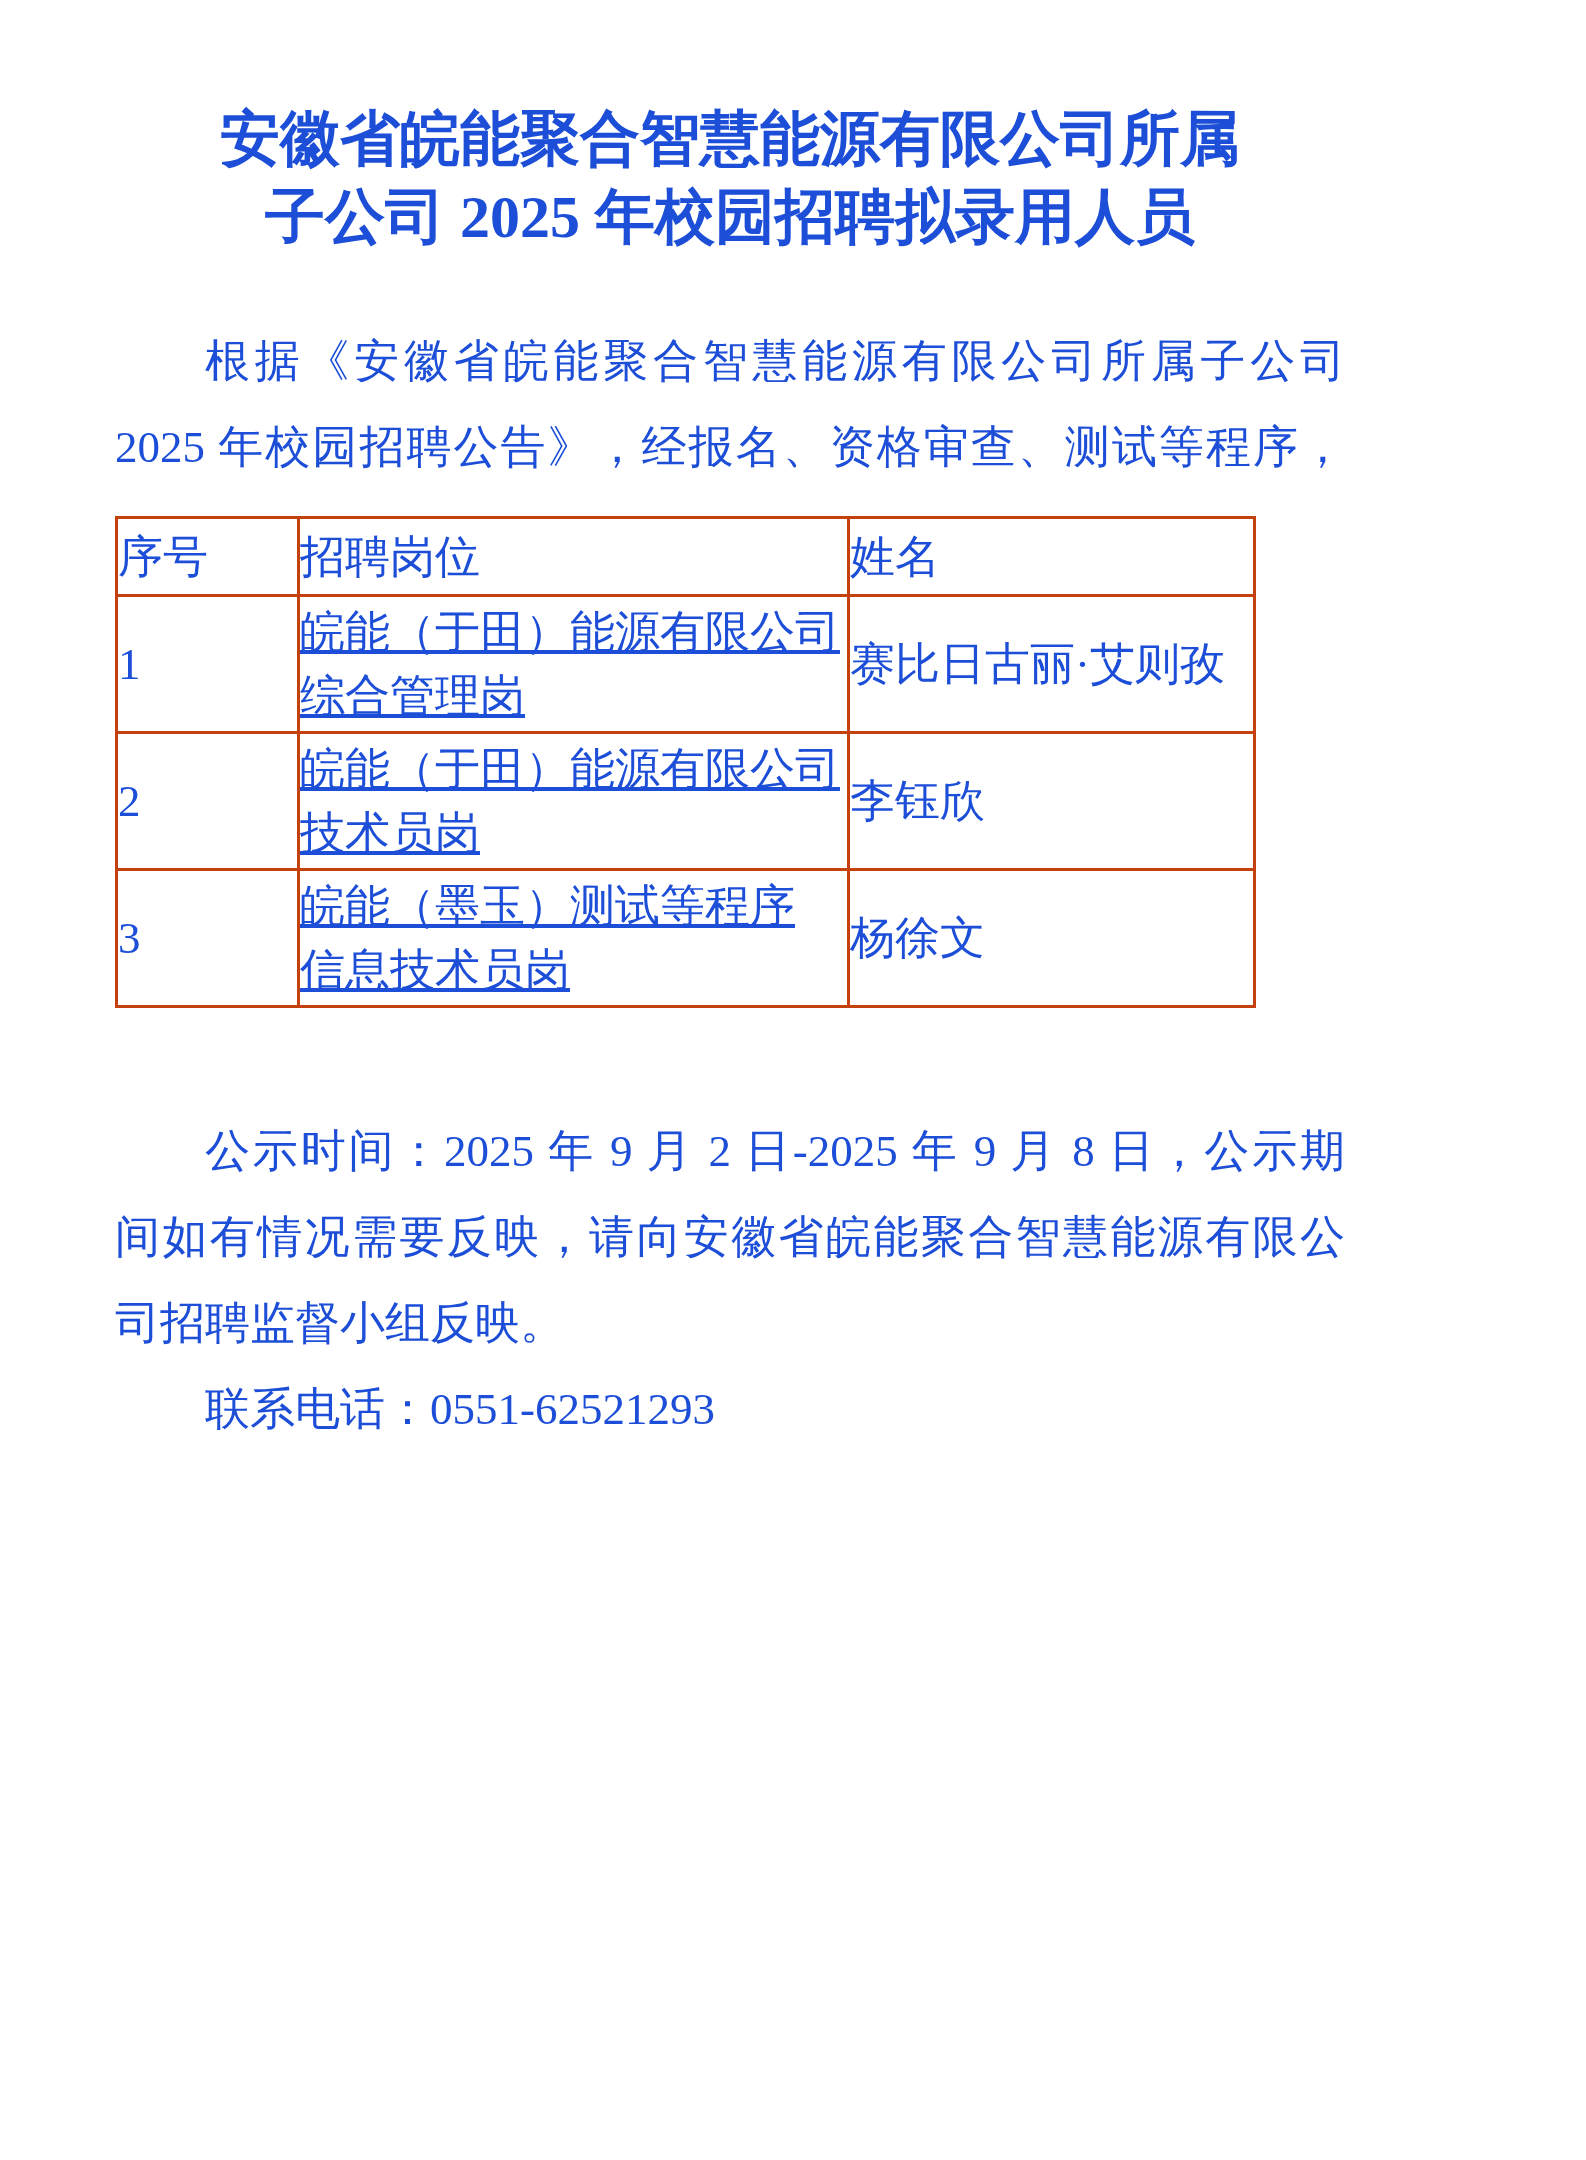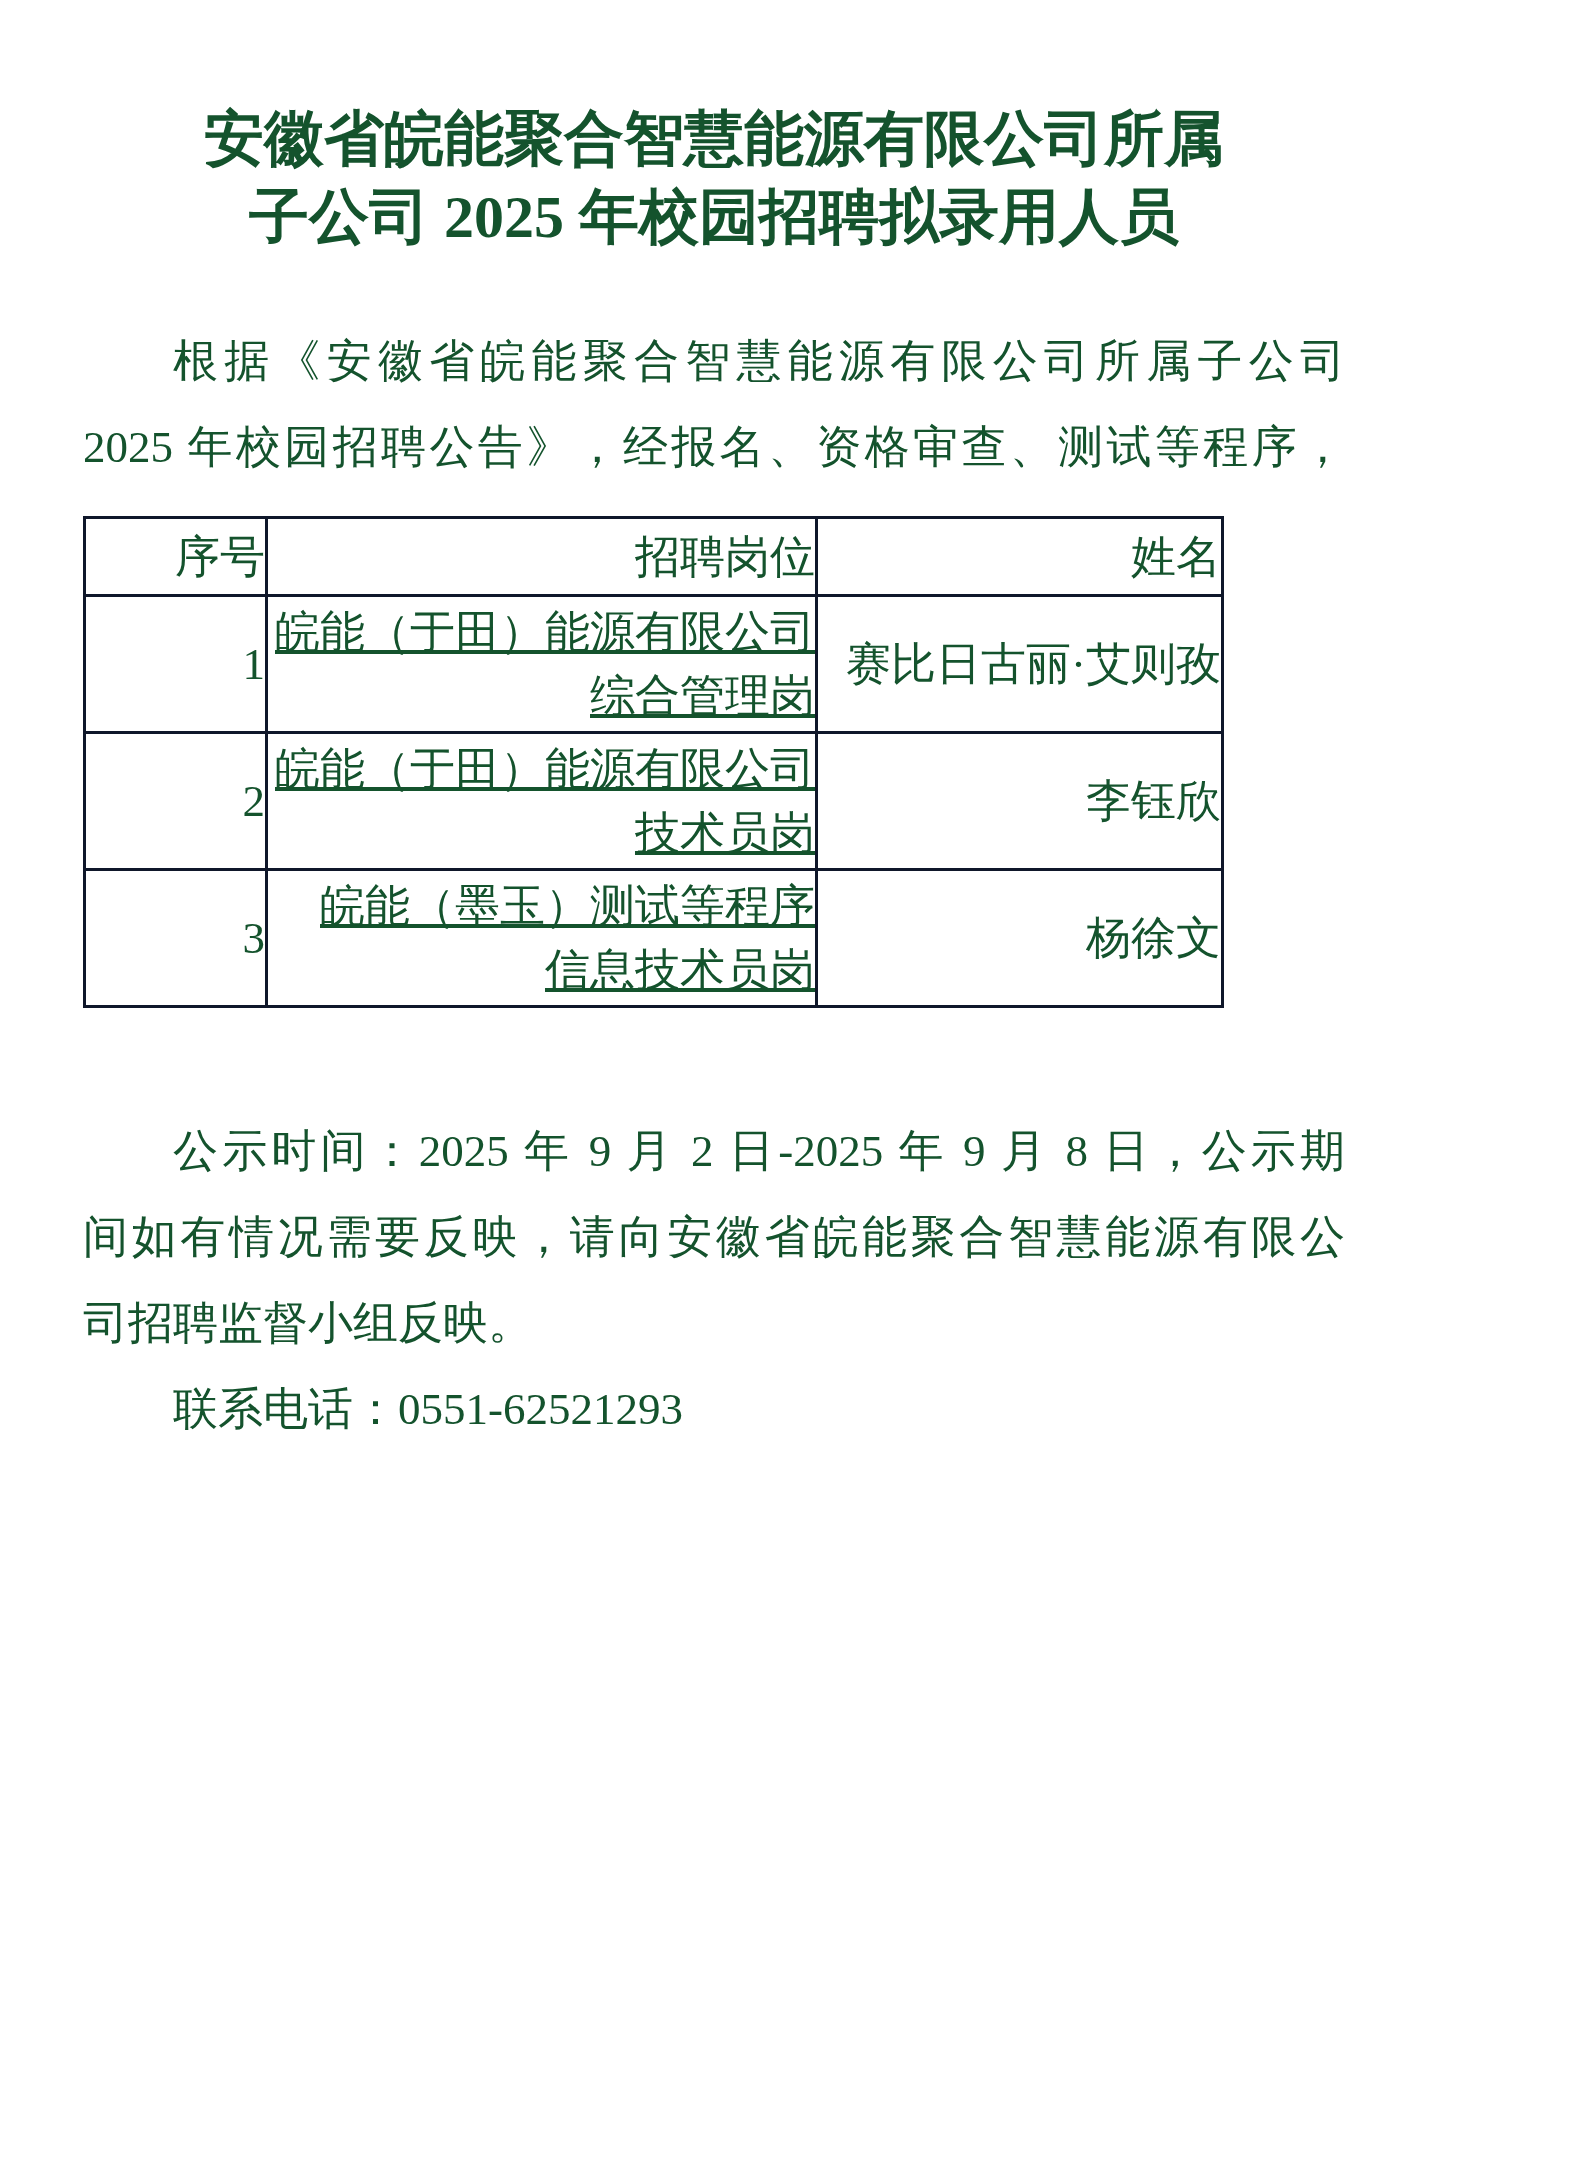--- a/index.html
+++ b/index.html
@@ -3,24 +3,24 @@
 <meta charset="utf-8">
 <style>
   html, body { margin: 0; padding: 0; }
   body { background: #ffffff; }
   .page {
     position: relative;
     width: 1586px;
     height: 1830px;
     box-sizing: border-box;
     background: #ffffff;
-    color: #14532d;
+    color: #1d4ed8;
     font-family: "Liberation Serif", "DejaVu Serif", serif;
     font-size: 45px;
-    padding: 100px 241px 0 83px;
+    padding: 100px 241px 0 115px;
     overflow: hidden;
   }
   
   .title-block {
     text-align: center;
     font-weight: bold;
     font-size: 60px;
     line-height: 78px;
     margin-bottom: 62px;
   }
@@ -37,23 +37,23 @@
   .indent { text-indent: 2em; }
   .intro-block { margin-bottom: 26px; }
   
   table.roster {
     border-collapse: collapse;
     table-layout: fixed;
     width: 1138px;
     font-size: 45px;
   }
   table.roster th, table.roster td {
-    border: 3px solid #0f172a;
+    border: 3px solid #c2410c;
     padding: 0;
-    text-align: right;
+    text-align: left;
     vertical-align: middle;
     font-weight: normal;
   }
   table.roster th { height: 75px; }
   table.roster td { height: 134px; }
   .pos-line { line-height: 64px; text-decoration: underline; }
   
   .notice-block { margin-top: 100px; font-family: Liberation Serif, serif; }
 </style>
 </head>

